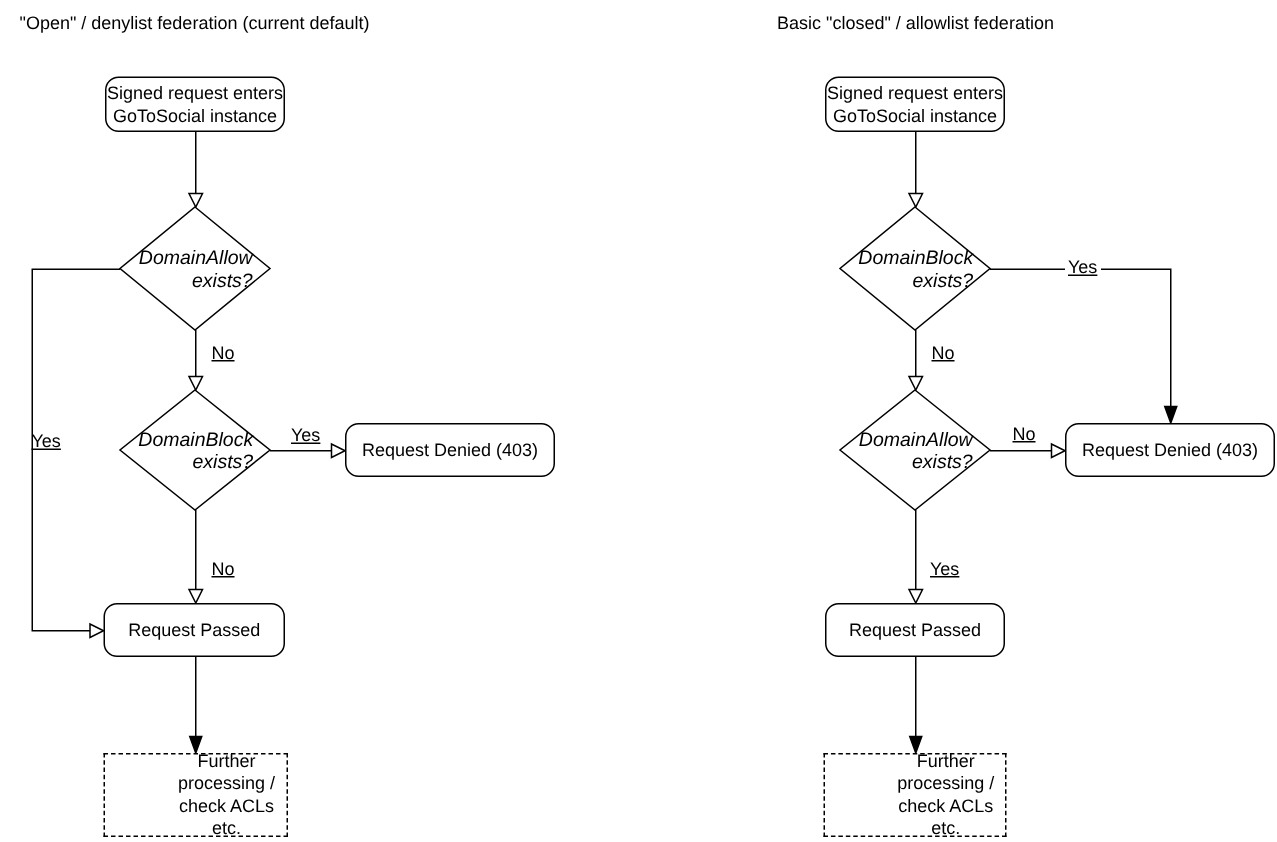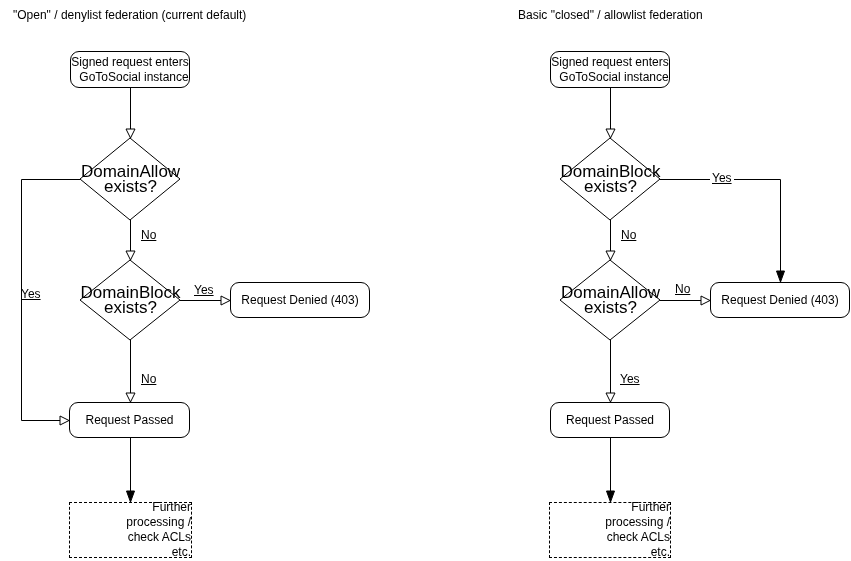--- a/index.html
+++ b/index.html
@@ -24,36 +24,37 @@
     white-space: nowrap;
   }
   .node {
     position: absolute;
     box-sizing: border-box;
     border: 1px solid #000000;
     background: #ffffff;
     display: flex;
     align-items: center;
     justify-content: center;
-    text-align: right;
+    text-align: center;
     font-size: 12px;
     line-height: 15px;
     white-space: pre-line;
   }
   .rounded { border-radius: 9px; }
   .dashed  { border-style: dashed; border-radius: 0; padding-left: 41px; }
   .diamond-text {
     position: absolute;
     display: flex;
     align-items: center;
     justify-content: center;
-    text-align: center;
-    font-size: 17px;
+    text-align: right;
+    font-size: 13px;
     line-height: 15px;
     white-space: pre-line;
+    font-style: italic;
   }
   .edge-label {
     position: absolute;
     font-size: 12px;
     line-height: 14px;
     white-space: nowrap;
     text-decoration: underline;
   }
   .on-line { background: #ffffff; padding: 0 2px; }
 </style>

